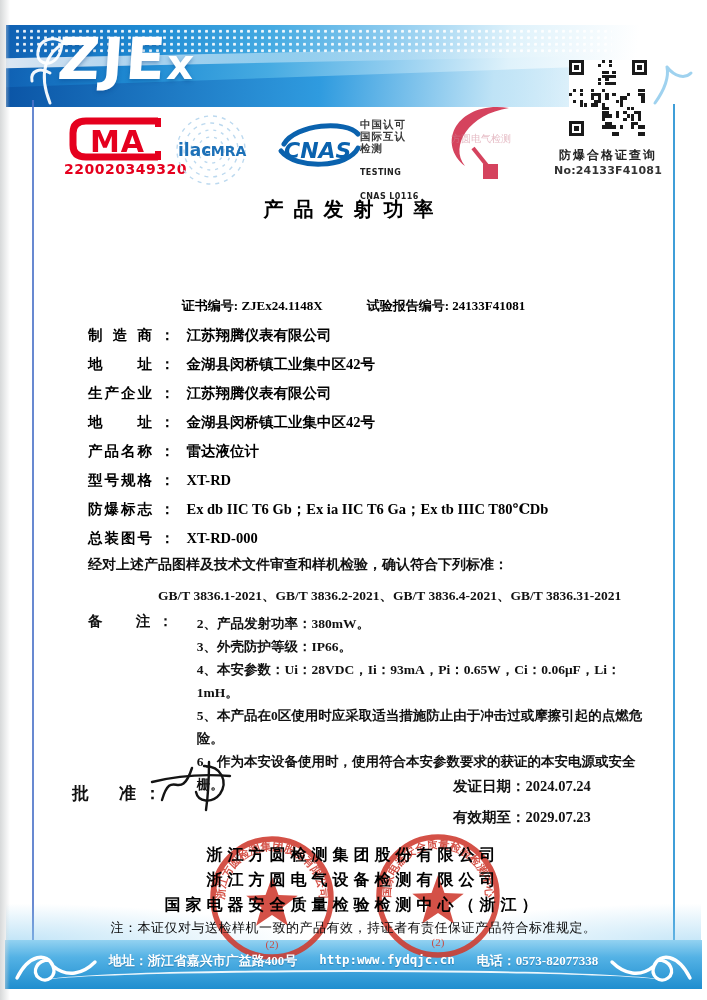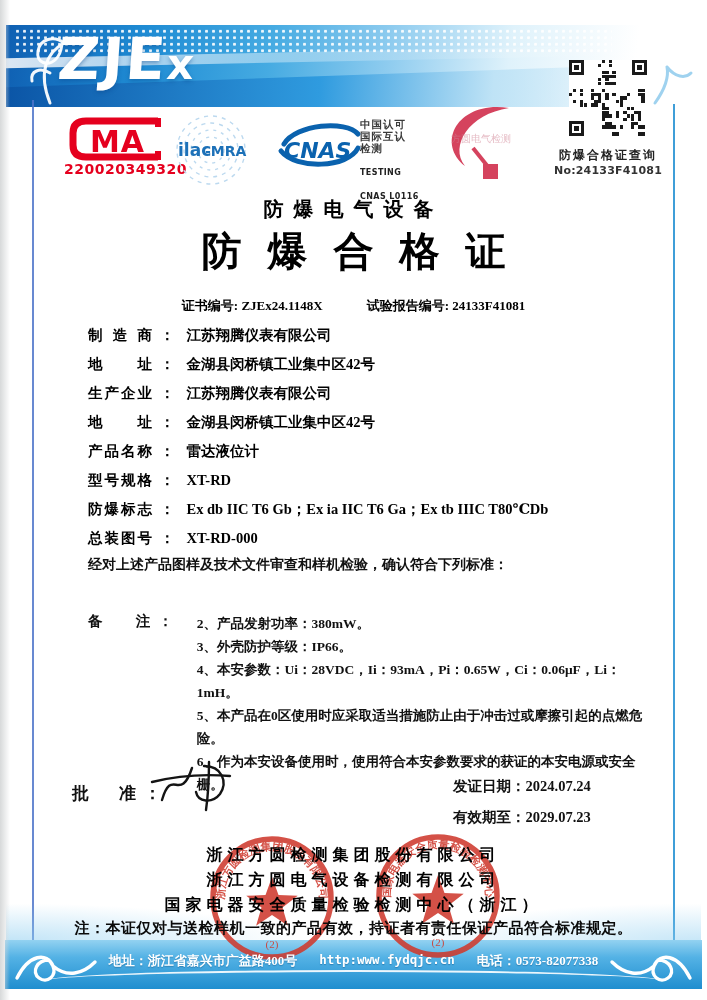--- a/index.html
+++ b/index.html
@@ -74,21 +74,21 @@
   .signature{position:absolute;left:146px;top:752px;z-index:3;}
   .dates{position:absolute;left:453px;top:776px;font-size:14.5px;font-weight:700;line-height:20px;}
   .dates .drow{margin-bottom:11px;}
 
   
   .stamp{position:absolute;z-index:1;opacity:.88;}
 
   
   .issuers{position:absolute;top:842px;left:0;right:0;text-align:center;z-index:2;}
   .issuers div{font-size:16px;font-weight:700;letter-spacing:5px;line-height:25px;color:#000;}
-  .note{position:absolute;top:919px;left:0;right:0;text-align:center;font-size:15px;font-weight:700;
+  .note{position:absolute;top:919px;left:0;right:0;text-align:center;font-size:13px;font-weight:400;
         letter-spacing:.5px;color:#0a0a0a;z-index:3;}
 
   
   .pre-wave{position:absolute;left:6px;right:6px;top:896px;height:46px;z-index:0;
         background:
          radial-gradient(60% 120% at 0% 100%,rgba(140,205,240,.55),rgba(255,255,255,0) 70%),
          radial-gradient(60% 120% at 100% 100%,rgba(140,205,240,.5),rgba(255,255,255,0) 70%);}
   .footer-band{position:absolute;left:5px;right:5px;top:940px;height:49px;z-index:0;overflow:hidden;
         background:linear-gradient(180deg,#93d2f1 0%,#54b2e5 35%,#1f8ecf 100%);}
   .footer-band .wline{position:absolute;left:40px;right:40px;top:30px;height:26px;
@@ -248,22 +248,21 @@
         <i style="left:72.4px;top:65.2px"></i>
         <i style="left:43.4px;top:72.4px"></i>
         <i style="left:47.1px;top:72.4px"></i>
         <i style="left:68.8px;top:72.4px"></i>
         <i style="left:72.4px;top:72.4px"></i>
       </div>
     <div class="qr-caption">防爆合格证查询</div>
     <div class="qr-no">No:24133F41081</div>
   </div>
 
-  <div class="subtitle">防爆电气设备</div>
-  <h1 class="main-title">防爆合格证</h1>
+  <div class="subtitle">产品发射功率</div>
   <div class="cert-line">
     <span>证书编号: ZJEx24.1148X</span>
     <span>试验报告编号: 24133F41081</span>
   </div>
 
   <div class="fields">
     <div class="frow">
         <span class="flabel">制造商</span>
         <span class="fcolon">：</span>
         <span>江苏翔腾仪表有限公司</span>
@@ -299,20 +298,21 @@
         <span>Ex db IIC T6 Gb；Ex ia IIC T6 Ga；Ex tb IIIC T80℃Db</span>
       </div>
     <div class="frow">
         <span class="flabel">总装图号</span>
         <span class="fcolon">：</span>
         <span>XT-RD-000</span>
       </div>
   </div>
 
   <div class="statement">经对上述产品图样及技术文件审查和样机检验，确认符合下列标准：</div>
+  <div class="standards">GB/T 3836.1-2021、GB/T 3836.2-2021、GB/T 3836.4-2021、GB/T 3836.31-2021</div>
 
   <div class="remarks">
     <span class="flabel" style="font-size:14.5px;font-weight:600">备注</span>
     <span class="fcolon" style="font-size:14.5px;font-weight:600">：</span>
     <ol class="rlist">
       <li>2、产品发射功率：380mW。</li>
       <li>3、外壳防护等级：IP66。</li>
       <li>4、本安参数：Ui：28VDC，Ii：93mA，Pi：0.65W，Ci：0.06μF，Li：1mH。</li>
       <li>5、本产品在0区使用时应采取适当措施防止由于冲击过或摩擦引起的点燃危险。</li>
       <li>6、作为本安设备使用时，使用符合本安参数要求的获证的本安电源或安全栅。</li>

